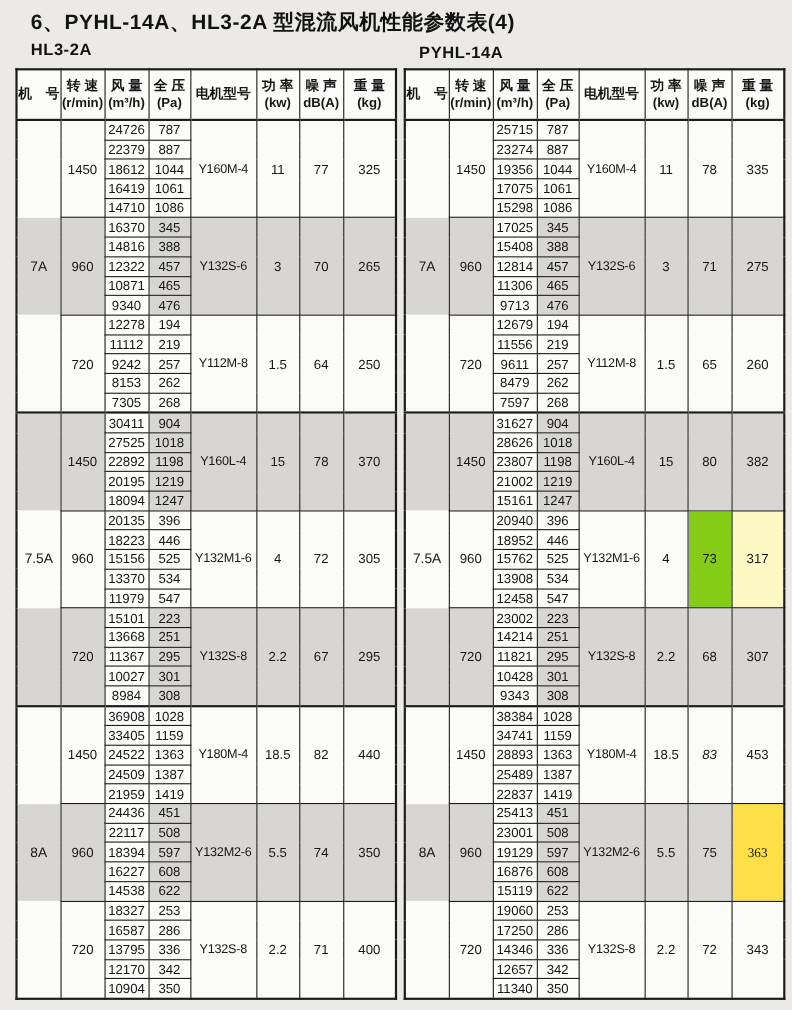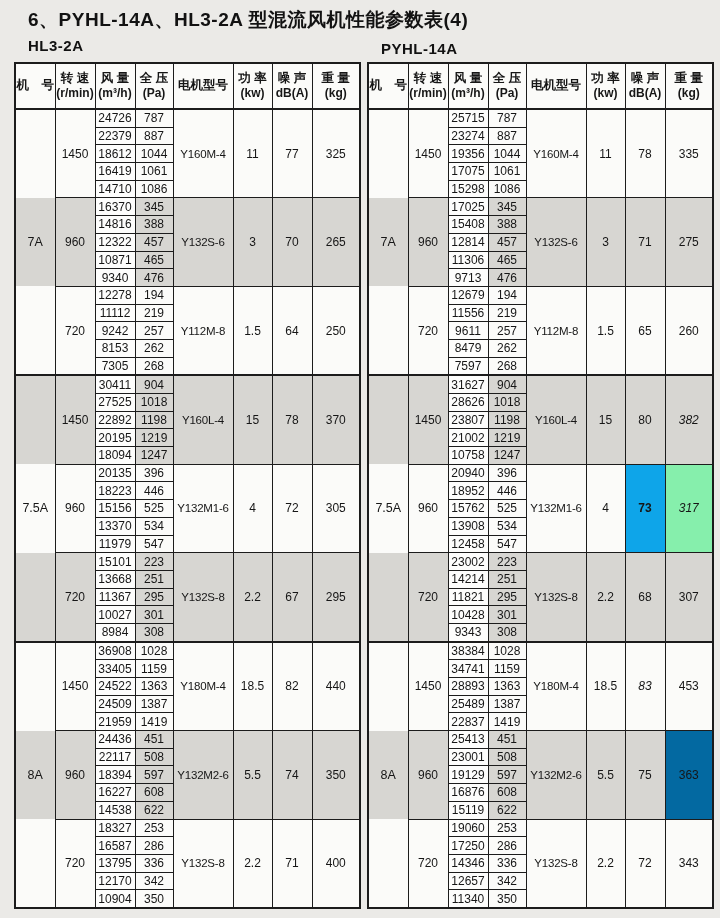--- a/index.html
+++ b/index.html
@@ -469,46 +469,46 @@
         <td class="pres" style="background: rgb(251, 251, 249);">268</td>
       </tr>
       <tr>
         <td rowspan="15" class="model sec" style="background: linear-gradient(rgb(215, 214, 210) 0%, rgb(215, 214, 210) 33.33%, rgb(251, 251, 249) 33.33%, rgb(251, 251, 249) 66.66%, rgb(215, 214, 210) 66.66%, rgb(215, 214, 210) 100%);">7.5A</td>
         <td rowspan="5" class="speed sec" style="background: rgb(215, 214, 210);">1450</td>
         <td class="flow sec">31627</td>
         <td class="pres sec" style="background: rgb(215, 214, 210);">904</td>
         <td rowspan="5" class="motor sec" style="background: rgb(215, 214, 210);">Y160L-4</td>
         <td rowspan="5" class="power sec" style="background: rgb(215, 214, 210);">15</td>
         <td rowspan="5" class="noise sec" style="background: rgb(215, 214, 210);">80</td>
-        <td rowspan="5" class="weight sec" style="background: rgb(215, 214, 210); font-style: italic;">382</td>
+        <td rowspan="5" class="weight sec" style="background: rgb(215, 214, 210);">382</td>
       </tr>
       <tr>
         <td class="flow">28626</td>
         <td class="pres" style="background: rgb(215, 214, 210);">1018</td>
       </tr>
       <tr>
         <td class="flow">23807</td>
         <td class="pres" style="background: rgb(215, 214, 210);">1198</td>
       </tr>
       <tr>
         <td class="flow">21002</td>
         <td class="pres" style="background: rgb(215, 214, 210);">1219</td>
       </tr>
       <tr>
-        <td class="flow">10758</td>
+        <td class="flow">15161</td>
         <td class="pres" style="background: rgb(215, 214, 210);">1247</td>
       </tr>
       <tr>
         <td rowspan="5" class="speed" style="background: rgb(251, 251, 249);">960</td>
         <td class="flow">20940</td>
         <td class="pres" style="background: rgb(251, 251, 249);">396</td>
         <td rowspan="5" class="motor" style="background: rgb(251, 251, 249);">Y132M1-6</td>
         <td rowspan="5" class="power" style="background: rgb(251, 251, 249);">4</td>
-        <td rowspan="5" class="noise" style="background: #0ea5e9; font-weight: bold;">73</td>
-        <td rowspan="5" class="weight" style="background: #86efac; font-style: italic;">317</td>
+        <td rowspan="5" class="noise" style="background: #84cc16;">73</td>
+        <td rowspan="5" class="weight" style="background: #fef9c3;">317</td>
       </tr>
       <tr>
         <td class="flow">18952</td>
         <td class="pres" style="background: rgb(251, 251, 249);">446</td>
       </tr>
       <tr>
         <td class="flow">15762</td>
         <td class="pres" style="background: rgb(251, 251, 249);">525</td>
       </tr>
       <tr>
@@ -570,21 +570,21 @@
         <td class="flow">22837</td>
         <td class="pres" style="background: rgb(251, 251, 249);">1419</td>
       </tr>
       <tr>
         <td rowspan="5" class="speed" style="background: rgb(215, 214, 210);">960</td>
         <td class="flow">25413</td>
         <td class="pres" style="background: rgb(215, 214, 210);">451</td>
         <td rowspan="5" class="motor" style="background: rgb(215, 214, 210);">Y132M2-6</td>
         <td rowspan="5" class="power" style="background: rgb(215, 214, 210);">5.5</td>
         <td rowspan="5" class="noise" style="background: rgb(215, 214, 210);">75</td>
-        <td rowspan="5" class="weight" style="background: #0369a1;">363</td>
+        <td rowspan="5" class="weight" style="background: #fde047; font-family: Liberation Serif, serif;">363</td>
       </tr>
       <tr>
         <td class="flow">23001</td>
         <td class="pres" style="background: rgb(215, 214, 210);">508</td>
       </tr>
       <tr>
         <td class="flow">19129</td>
         <td class="pres" style="background: rgb(215, 214, 210);">597</td>
       </tr>
       <tr>

